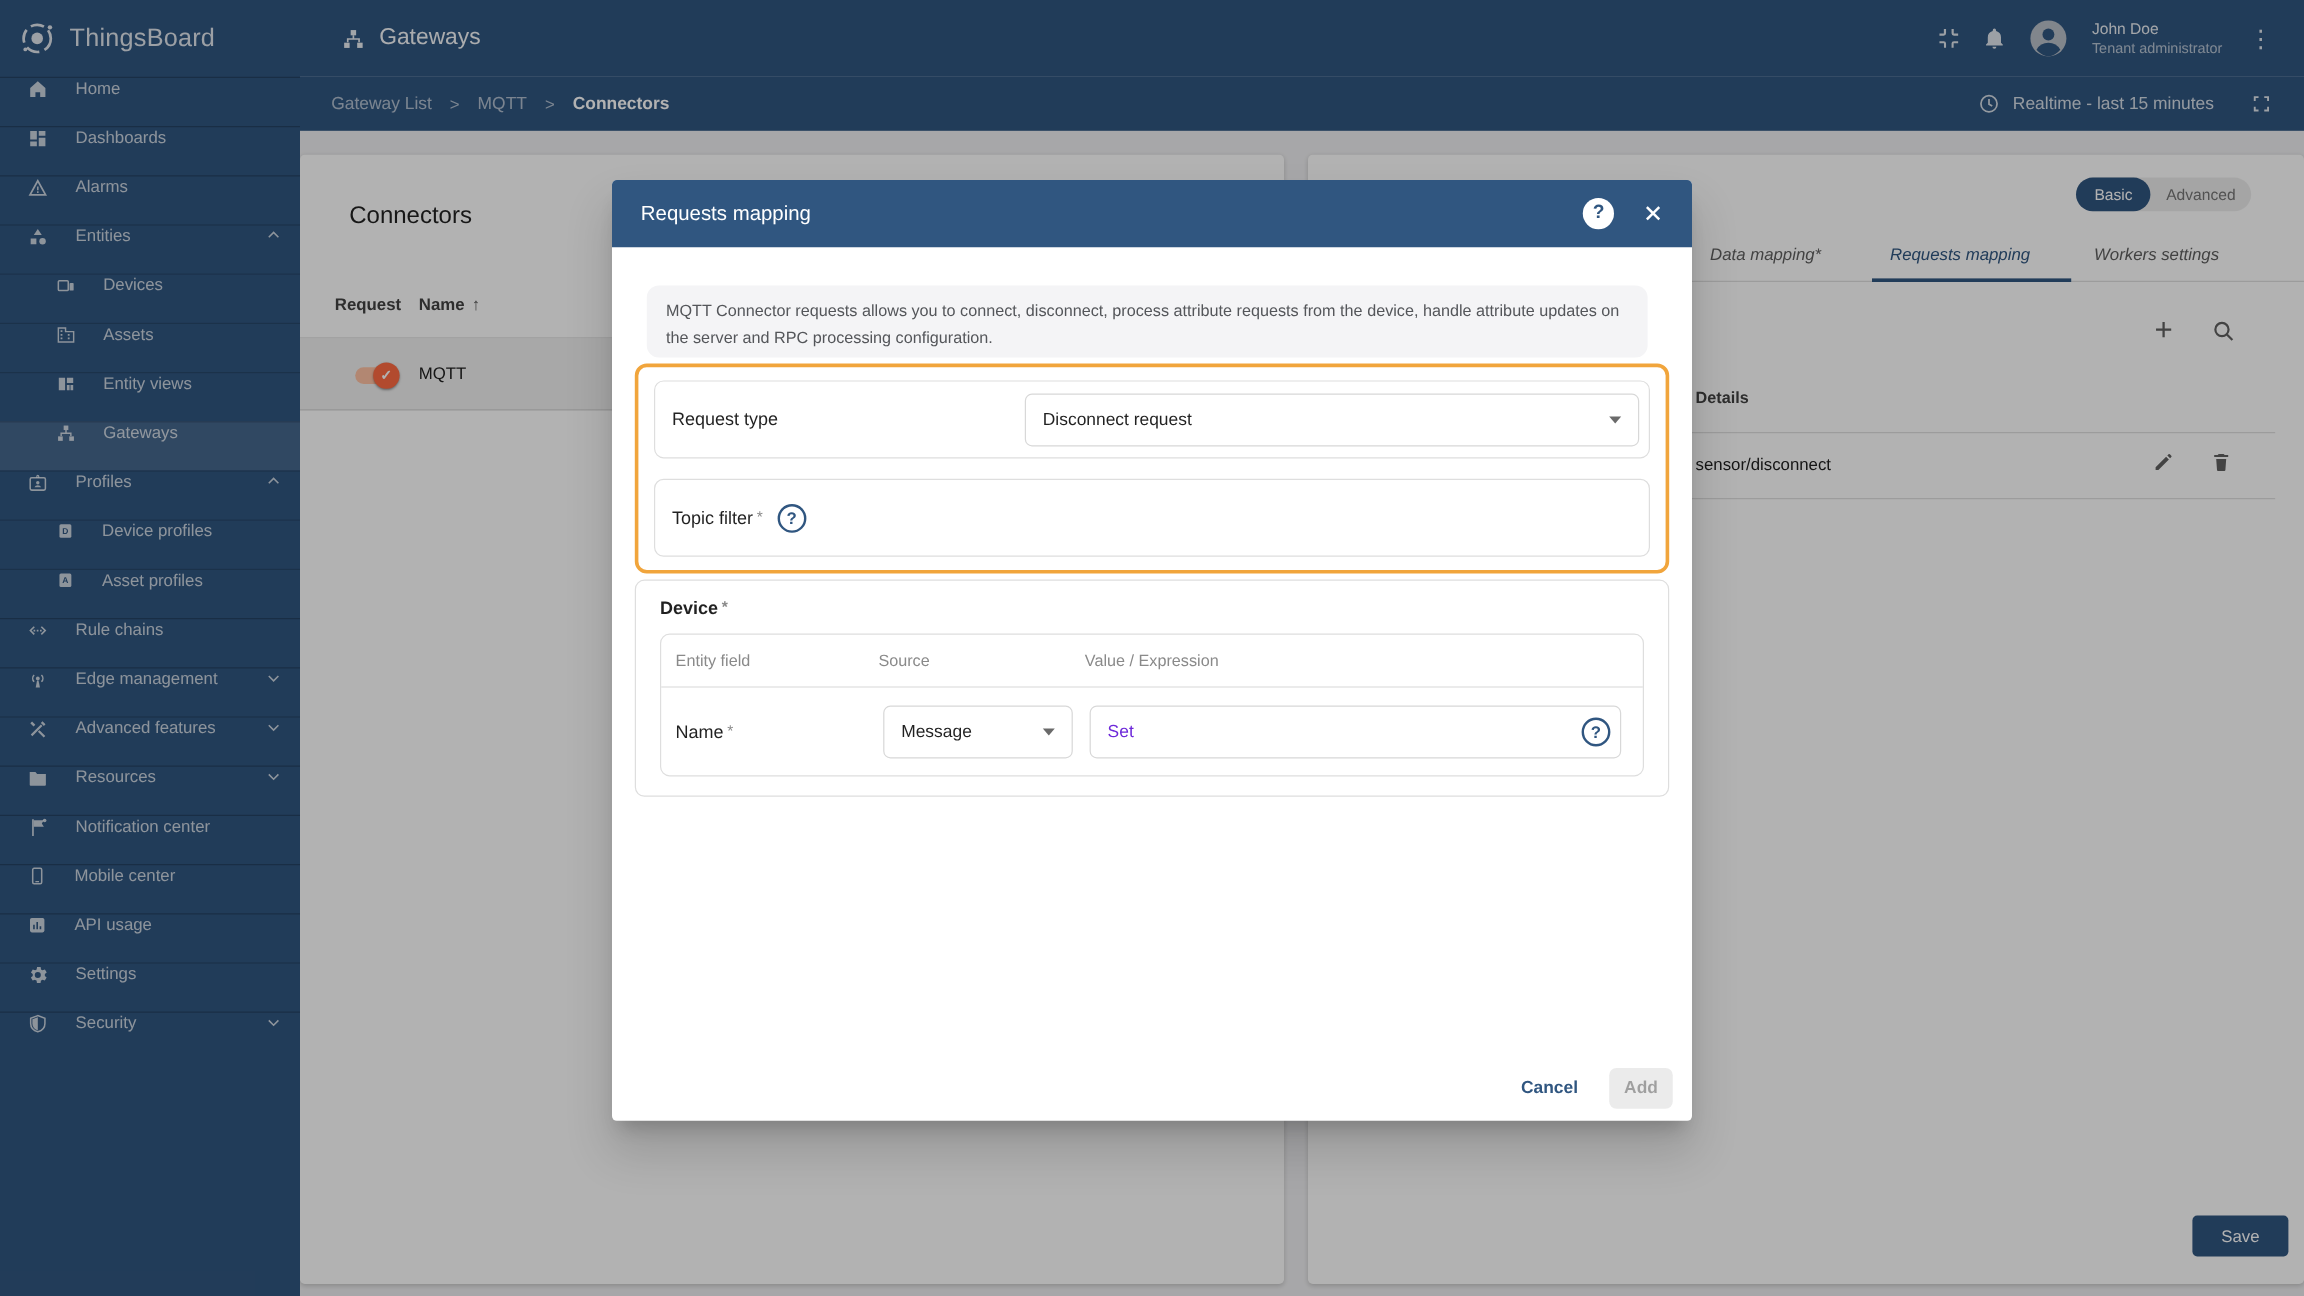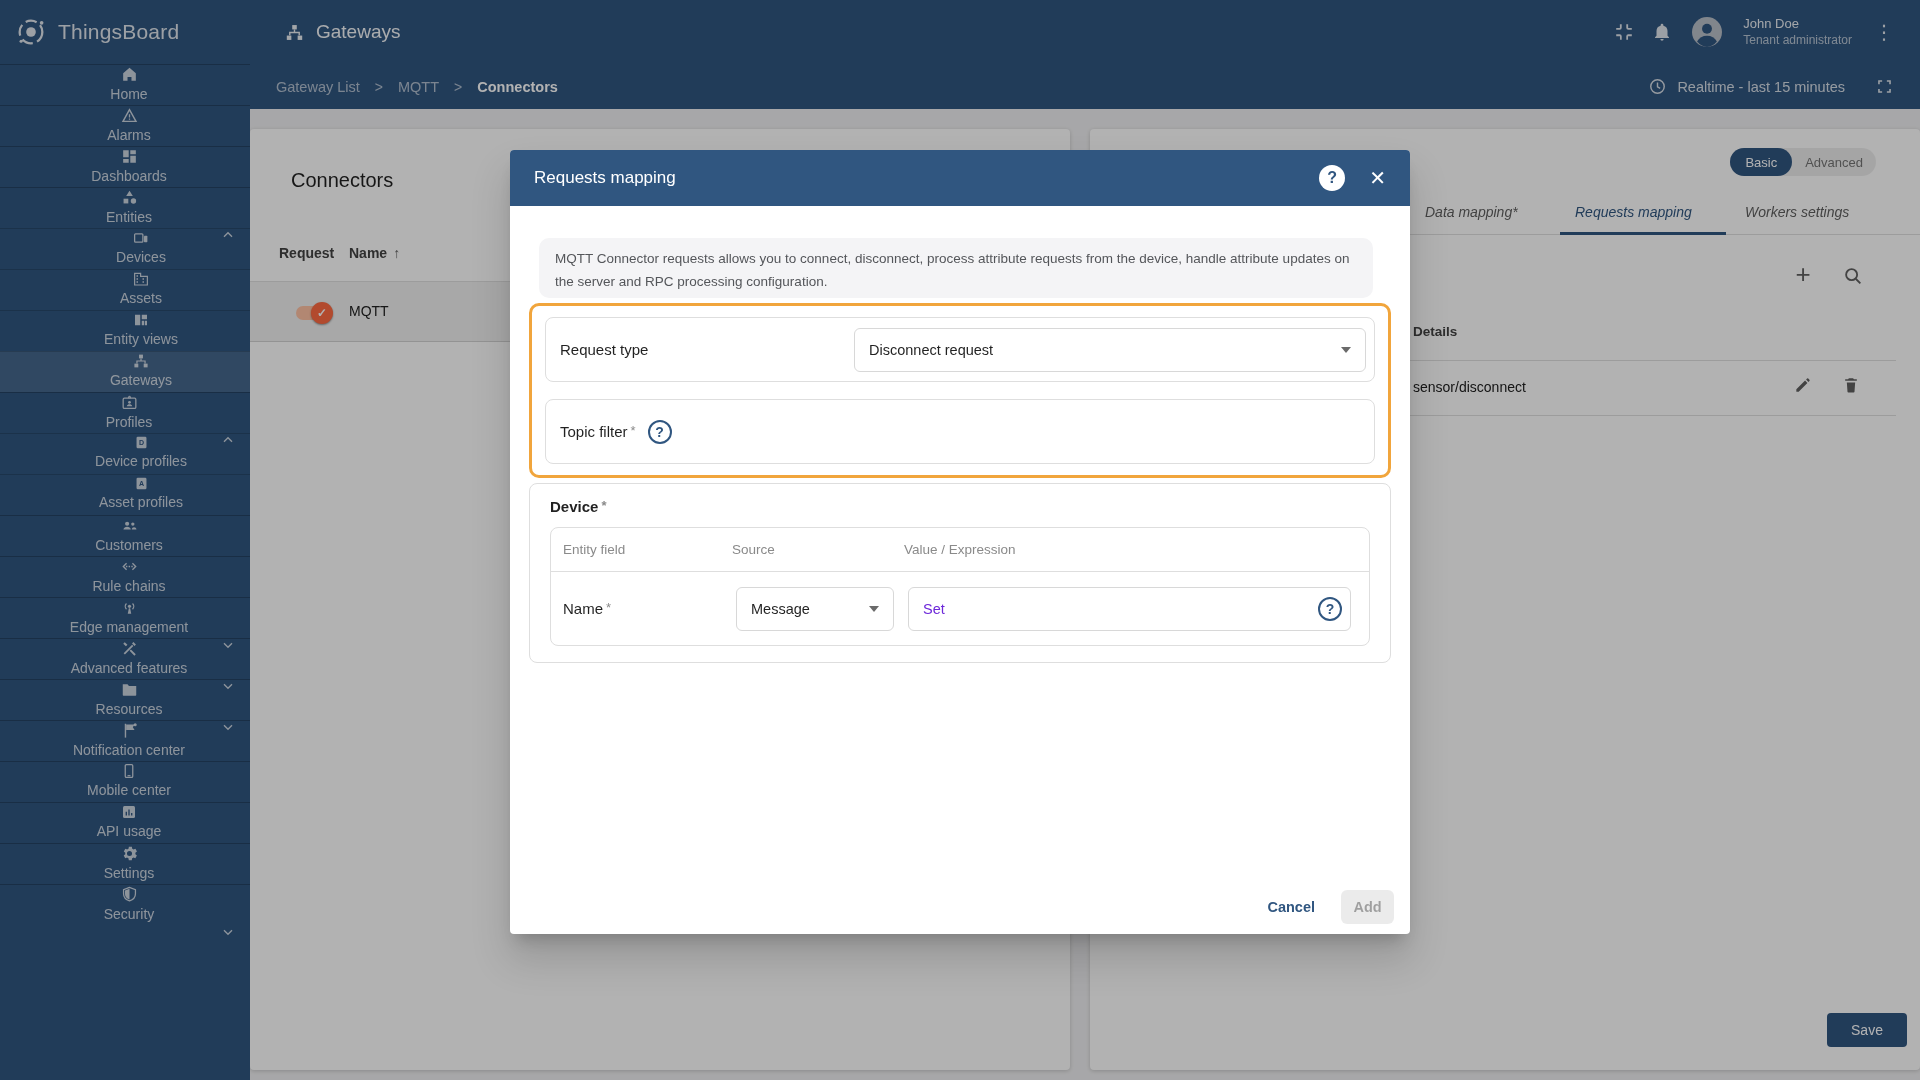--- a/index.html
+++ b/index.html
@@ -3,22 +3,22 @@
 <meta charset="utf-8">
 <style>
   * { margin:0; padding:0; box-sizing:border-box; }
   html,body { width:1920px; height:1080px; font-family:"Liberation Sans", sans-serif; }
   .screen { position:relative; width:1920px; height:1080px; background:#F0F0F2; overflow:hidden; }
 
   
   .sidebar { position:absolute; left:0; top:0; width:250px; height:1080px; background:#305680; z-index:2; }
   .logo-row { height:64px; display:flex; align-items:center; gap:10px; padding:0 14px; color:rgba(255,255,255,.85); }
   .logo-row .logo-text { font-size:21px; font-weight:500; letter-spacing:.2px; }
-  .nav-item { height:41px; display:flex; align-items:center; gap:2px; padding-left:22px; padding-right:14px;
-              color:rgba(255,255,255,.75); font-size:14px; border-top:1px solid rgba(0,0,0,.22); cursor:pointer;flex-direction:column; }
+  .nav-item { height:41px; display:flex; align-items:flex-start; gap:22px; padding-left:22px; padding-right:14px;
+              color:rgba(255,255,255,.75); font-size:14px; border-top:1px solid rgba(0,0,0,.22); cursor:pointer; }
   .nav-item.sub { padding-left:46px; border-top-color:rgba(0,0,0,.16); }
   .nav-item.active { background:rgba(255,255,255,.1); }
   .nav-item svg { flex:0 0 auto; }
   .chev { margin-left:auto; }
 
   
   .topbar { position:absolute; left:250px; right:0; top:0; height:64px; background:#305680; display:flex; align-items:center; padding:0 20px 0 34px; color:#fff; z-index:2; }
   .page-title-wrap { display:flex; align-items:center; gap:11px; font-size:19px; color:rgba(255,255,255,.95); }
   .topbar-right { margin-left:auto; display:flex; align-items:center; gap:16px; }
   .user-block { line-height:1.25; margin-left:2px; }
@@ -132,34 +132,34 @@
       <div class="nav-item">
         <span>
             <svg width="19" height="19" viewBox="0 0 24 24" fill="currentColor">
               <path d="M12 3.5 4 10.5V20h5.5v-5h5v5H20v-9.5z"></path>
             </svg>
           </span>
         <span>Home</span>
       </div>
       <div class="nav-item">
         <span>
+            <svg width="19" height="19" viewBox="0 0 24 24" fill="currentColor">
+              <path d="M4 4h7v9H4zm9 0h7v5h-7zM4 15h7v5H4zm9-4h7v9h-7z"></path>
+            </svg>
+          </span>
+        <span>Dashboards</span>
+      </div>
+      <div class="nav-item">
+        <span>
             <svg width="19" height="19" viewBox="0 0 24 24">
               <path d="M12 4.6 3.8 19.4h16.4z" fill="none" stroke="currentColor" stroke-width="1.8"></path>
               <path d="M11.2 10.5h1.6v4h-1.6zm0 5.2h1.6v1.7h-1.6z" fill="currentColor"></path>
             </svg>
           </span>
         <span>Alarms</span>
-      </div>
-      <div class="nav-item">
-        <span>
-            <svg width="19" height="19" viewBox="0 0 24 24" fill="currentColor">
-              <path d="M4 4h7v9H4zm9 0h7v5h-7zM4 15h7v5H4zm9-4h7v9h-7z"></path>
-            </svg>
-          </span>
-        <span>Dashboards</span>
       </div>
       <div class="nav-item">
         <span>
             <svg width="19" height="19" viewBox="0 0 24 24" fill="currentColor">
               <path d="M12 3.5 16.2 10H7.8z"></path>
               <path d="M4.5 13.5h6v6h-6z"></path>
               <circle cx="17" cy="16.5" r="3.4"></circle>
             </svg>
           </span>
         <span>Entities</span>
@@ -232,31 +232,20 @@
         <span>Device profiles</span>
       </div>
       <div class="nav-item sub">
         <span>
             <svg width="17" height="17" viewBox="0 0 24 24">
               <rect x="5" y="4" width="14" height="16" rx="1.8" fill="currentColor"></rect>
               <text x="12" y="15.5" text-anchor="middle" font-size="10" font-weight="bold" fill="#305680">A</text>
             </svg>
           </span>
         <span>Asset profiles</span>
-      </div>
-      <div class="nav-item">
-        <span>
-            <svg width="19" height="19" viewBox="0 0 24 24" fill="currentColor">
-              <circle cx="9" cy="9.8" r="2.6"></circle>
-              <circle cx="16.2" cy="10.2" r="2.1"></circle>
-              <path d="M4.3 17c.5-2.3 2.4-3.5 4.7-3.5s4.2 1.2 4.7 3.5z"></path>
-              <path d="M14.8 17c.3-1.6 1.4-2.7 3-2.7 1.5 0 2.7 1.1 3 2.7z"></path>
-            </svg>
-          </span>
-        <span>Customers</span>
       </div>
       <div class="nav-item">
         <span>
             <svg width="19" height="19" viewBox="0 0 24 24" fill="currentColor">
               <path d="M7.7 7.4 3 12l4.7 4.6 1.2-1.2L5.4 12l3.5-3.4zm8.6 0-1.2 1.2 3.5 3.4-3.5 3.4 1.2 1.2L21 12zM10.9 11h1.8v2h-1.8zm-3.4 0h1.8v2H7.5zm6.8 0h1.8v2h-1.8z"></path>
             </svg>
           </span>
         <span>Rule chains</span>
       </div>
       <div class="nav-item">

